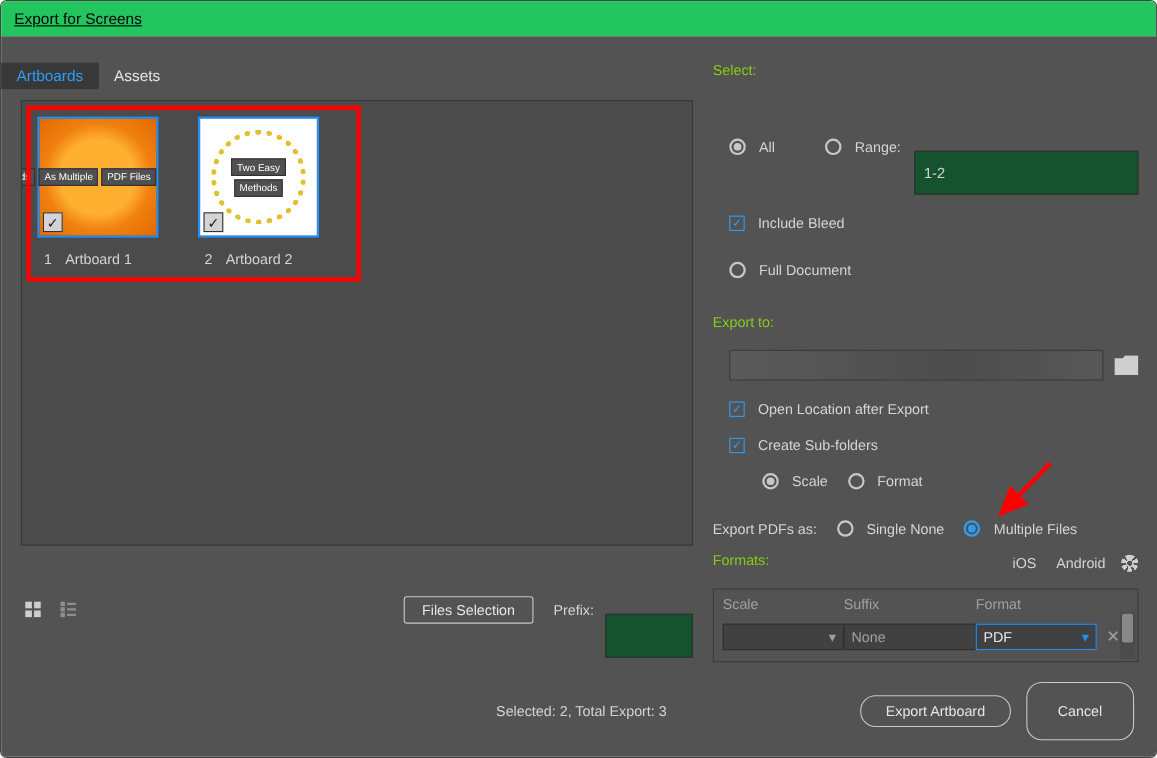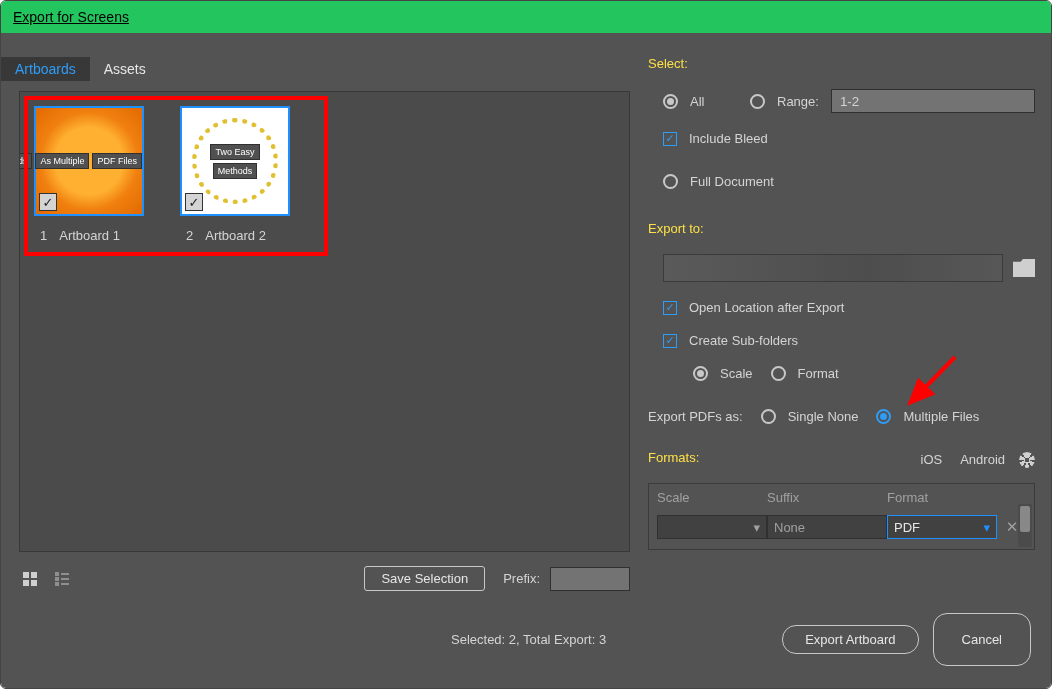--- a/index.html
+++ b/index.html
@@ -139,21 +139,21 @@
     border: 1px solid #303030;
     white-space: nowrap;
   }
   .ab-label {
     display:flex; gap:12px;
     margin-top: 12px;
     font-size:13px;
     color:#d4d4d4;
     padding-left: 6px;
   }
-  .section-label { color:#fde047; margin-bottom:4px; }
+  .section-label { color:#84cc16; margin-bottom:4px; }
   .row { display:flex; align-items:center; gap:12px; margin:4px 0 4px 15px; }
   .radio {
     width:15px; height:15px; border-radius:50%;
     border:2px solid #c8c8c8; display:inline-flex;
     align-items:center; justify-content:center;
     flex-shrink:0;
   }
   .radio.checked::after {
     content:""; width:7px; height:7px; border-radius:50%; background:#c8c8c8;
   }
@@ -161,23 +161,24 @@
   .radio.blue.checked::after { background:#2e9df7; }
   .cb {
     width:14px; height:14px;
     border:1px solid #c8c8c8;
     display:inline-flex; align-items:center; justify-content:center;
     font-size:11px; color:#2e9df7;
     flex-shrink:0;
   }
   .cb.blue { border-color:#2e9df7; }
   .input {
-    background:#737373; border:1px solid #303030;
+    background:#14532d; border:1px solid #303030;
     padding:3px 8px; color:#d4d4d4;
-    height: 24px;
+    height: 40px;
+    margin-top: 48px;
   }
   .path { flex:1; height:28px; background:linear-gradient(to right,#5a5a5a,#4d4d4d 60%,#575757); border:1px solid #3b3b3b; }
   .folder-icon {
     width:22px; height:18px;
     background:#cfcfcf;
     clip-path: polygon(0 15%, 35% 15%, 45% 0, 100% 0, 100% 100%, 0 100%);
   }
   .gear-icon {
     width:16px; height:16px; border-radius:50%;
     background: radial-gradient(circle,#cfcfcf 30%, transparent 31%),
@@ -305,21 +306,21 @@
         </div>
 
         <div class="bottom-bar">
           <div class="viewbtn">
               <span class="grid-icon"></span>
             </div>
           <div class="viewbtn">
               <span class="list-icon"></span>
             </div>
           <div style="flex:1"></div>
-          <button class="btn plain">Save Selection</button>
+          <button class="btn plain">Files Selection</button>
           <span style="margin-left:8px;">Prefix:</span>
           <input class="input" style="width: 80px;">
         </div>
       </div>
 
       <div class="right">
         <div class="section-label">Select:</div>
         <div class="row">
           <span class="radio checked"></span>
           <span style="width:48px">All</span>
@@ -365,21 +366,21 @@
           <svg class="arrow" style="left:252px; top:-56px;" width="60" height="60">
             <defs>
                 <marker id="ah" markerWidth="8" markerHeight="8" refX="6" refY="3" orient="auto">
                   <path d="M0,0 L7,3 L0,6 Z" fill="#ff0000"></path>
                 </marker>
               </defs>
             <line x1="55" y1="4" x2="10" y2="50" stroke="#ff0000" stroke-width="4" marker-end="url(#ah)"></line>
           </svg>
         </div>
 
-        <div style="display:flex; align-items:center; margin-top:12px;">
+        <div style="display:flex; align-items:center; ">
           <span class="section-label">Formats:</span>
           <span style="flex:1"></span>
           <span style="margin-right:18px; cursor:pointer;">iOS</span>
           <span style="margin-right:14px; cursor:pointer;">Android</span>
           <span class="gear-icon"></span>
         </div>
 
         <div class="formats">
           <div class="formats-head">
             <span>Scale</span>

